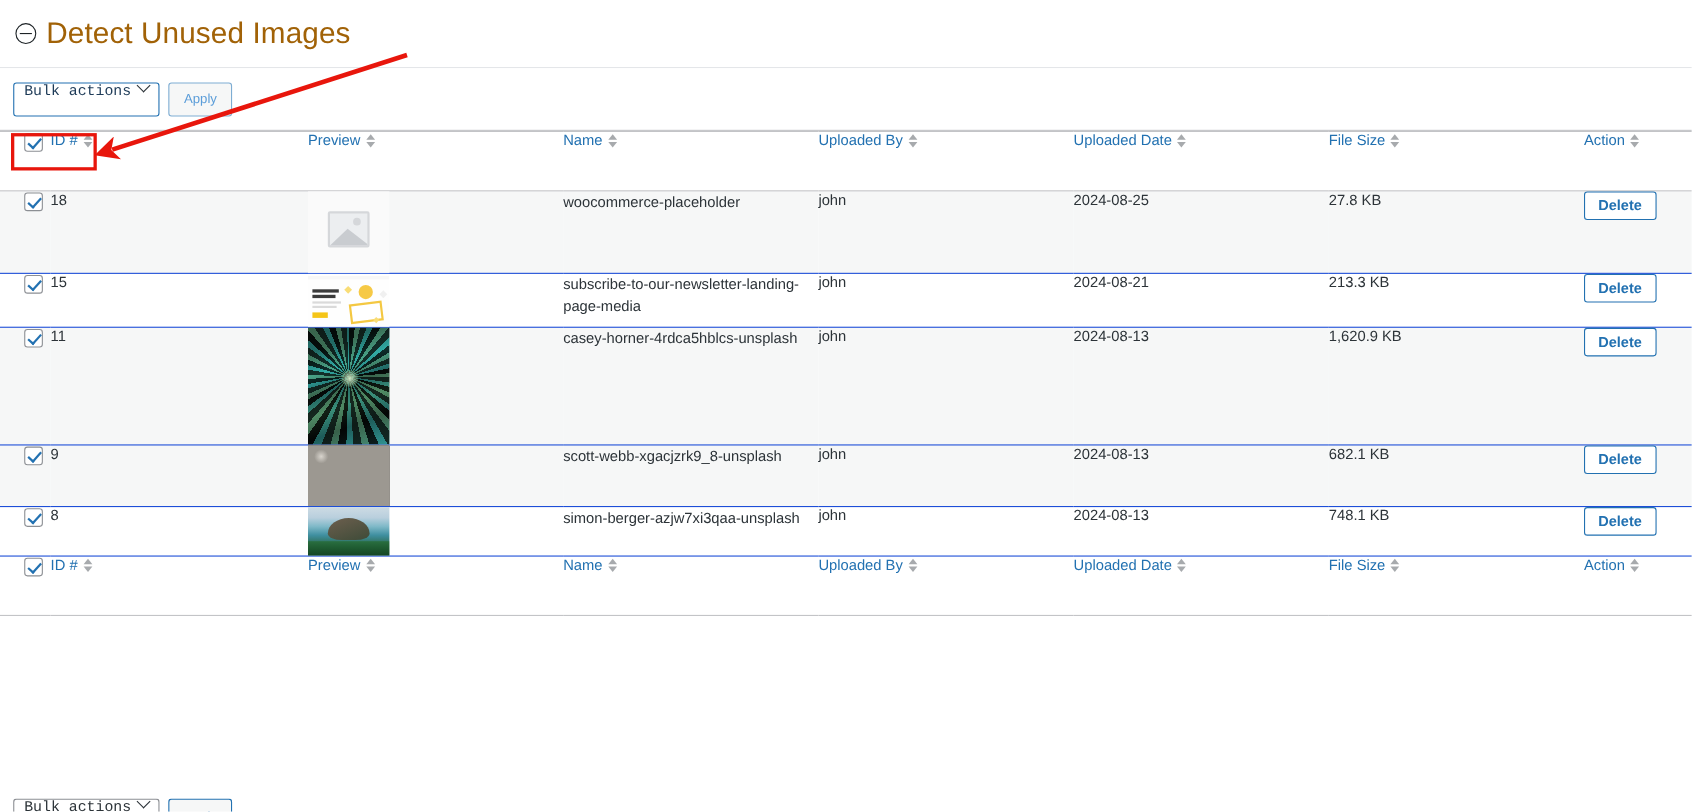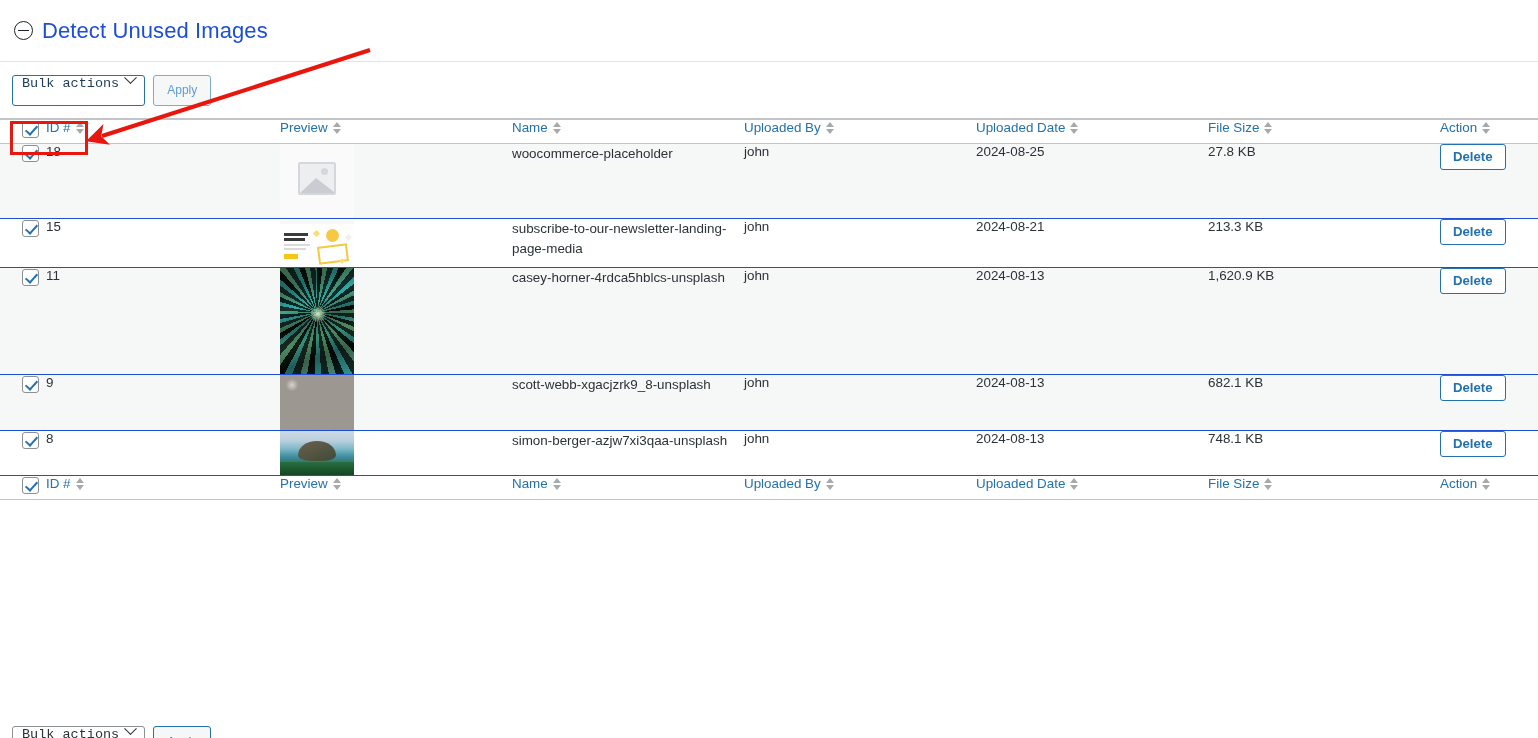--- a/index.html
+++ b/index.html
@@ -30,22 +30,22 @@
     cursor: pointer;
   }
   .collapse-toggle::before {
     content: "";
     position: absolute;
     left: 3px; right: 3px; top: 50%;
     height: 1.7px; margin-top: -0.8px;
     background: #1d2327;
   }
   .postbox-title {
-    font-size: 22px;
-    color: #1d4ed8;
+    font-size: 27px;
+    color: #a16207;
     font-weight: 400;
     letter-spacing: 0.1px;
     white-space: nowrap;
   }
 
   
   .tablenav {
     height: 57px;
     display: flex; align-items: center;
     padding-left: 12px;
@@ -103,21 +103,21 @@
   .col-cb    { width: 46px;  }
   .col-id    { width: 234px; }
   .col-prev  { width: 232px; }
   .col-name  { width: 232px; }
   .col-by    { width: 232px; }
   .col-date  { width: 232px; }
   .col-size  { width: 232px; }
   .col-act   { width: 98px;  }
 
   thead th, tfoot th {
-    height: 24px;
+    height: 54px;
     border-bottom: 1px solid #c3c4c7;
     border-top: 1px solid #c3c4c7;
     background: #fff;
     font-weight: 400;
     padding-top: 11px;
   }
   tfoot th { border-bottom: 1px solid #c3c4c7; }
   .th-inner {
     display: inline-flex; align-items: center; gap: 5px;
     color: #2271b1;

